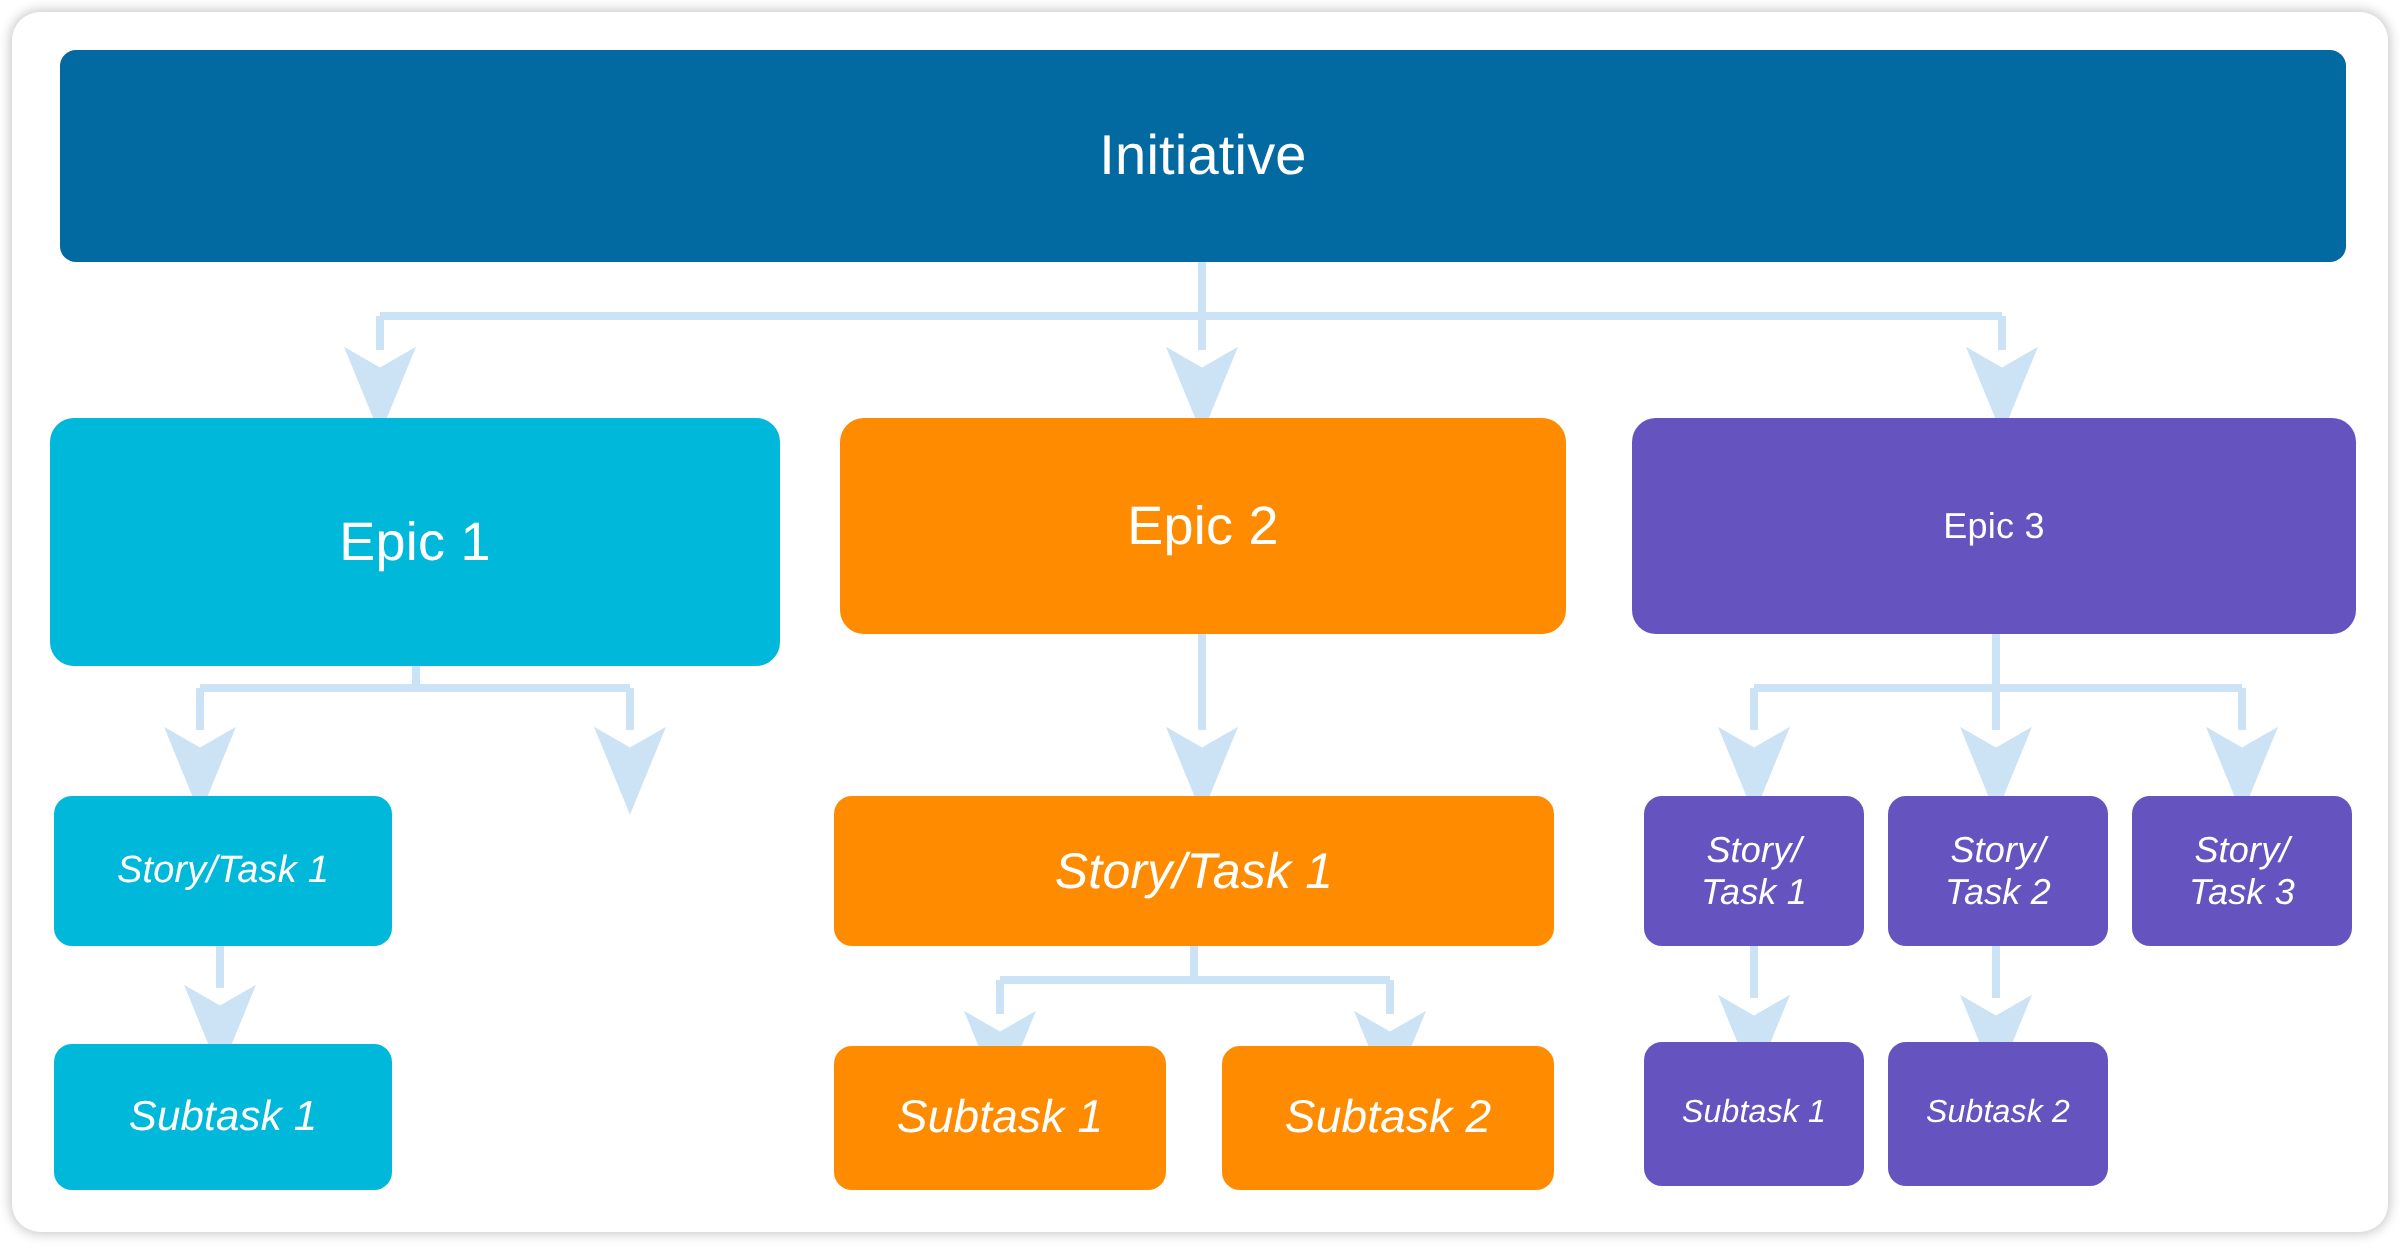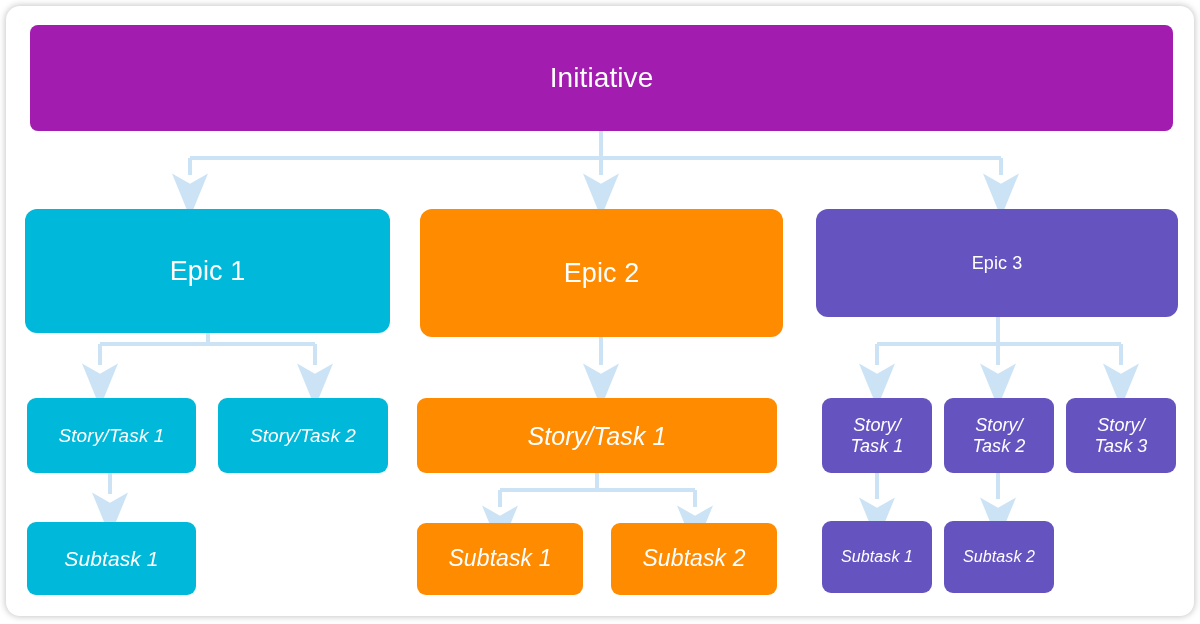--- a/index.html
+++ b/index.html
@@ -91,43 +91,40 @@
       <path d="M877,344 L1121,344"></path>
       <path d="M877,344 L877,365" marker-end="url(#arrowhead)"></path>
       <path d="M998,344 L998,365" marker-end="url(#arrowhead)"></path>
       <path d="M1121,344 L1121,365" marker-end="url(#arrowhead)"></path>
 
       <path d="M877,473 L877,499" marker-end="url(#arrowhead)"></path>
       <path d="M998,473 L998,499" marker-end="url(#arrowhead)"></path>
     </g>
   </svg>
 
-  <div class="node initiative" style="left:30px; top:25px; width:1143px; height:106px; background:#a21caf; font-size:28px;">
+  <div class="node initiative" style="left:30px; top:25px; width:1143px; height:106px; background:#0369a1; font-size:28px;">
     <span>Initiative</span>
   </div>
 
   <div class="node tier-epic" style="left:25px; top:209px; width:365px; height:124px; background:#00B8D9; font-size:27px;">
     <span>Epic 1</span>
   </div>
 
-  <div class="node tier-epic" style="left:420px; top:209px; width:363px; height:128px; background:#FF8B00; font-size:27px;align-items:center;">
+  <div class="node tier-epic" style="left:420px; top:209px; width:363px; height:108px; background:#FF8B00; font-size:27px;align-items:center;">
     <span>Epic 2</span>
   </div>
 
   <div class="node tier-epic" style="left:816px; top:209px; width:362px; height:108px; background:#6554C0; font-size:18px;">
     <span>Epic 3</span>
   </div>
 
   <div class="node small" style="left:27px; top:398px; width:169px; height:75px; background:#00B8D9; font-size:19px;">
     <span>Story/Task 1</span>
   </div>
 
-  <div class="node small" style="left:218px; top:398px; width:170px; height:75px; background:#00B8D9; font-size:19px;">
-    <span>Story/Task 2</span>
-  </div>
 
   <div class="node small" style="left:417px; top:398px; width:360px; height:75px; background:#FF8B00; font-size:25px;">
     <span>Story/Task 1</span>
   </div>
 
   <div class="node small" style="left:822px; top:398px; width:110px; height:75px; background:#6554C0; font-size:18px;">
     <span>Story/
 Task 1</span>
   </div>
 

